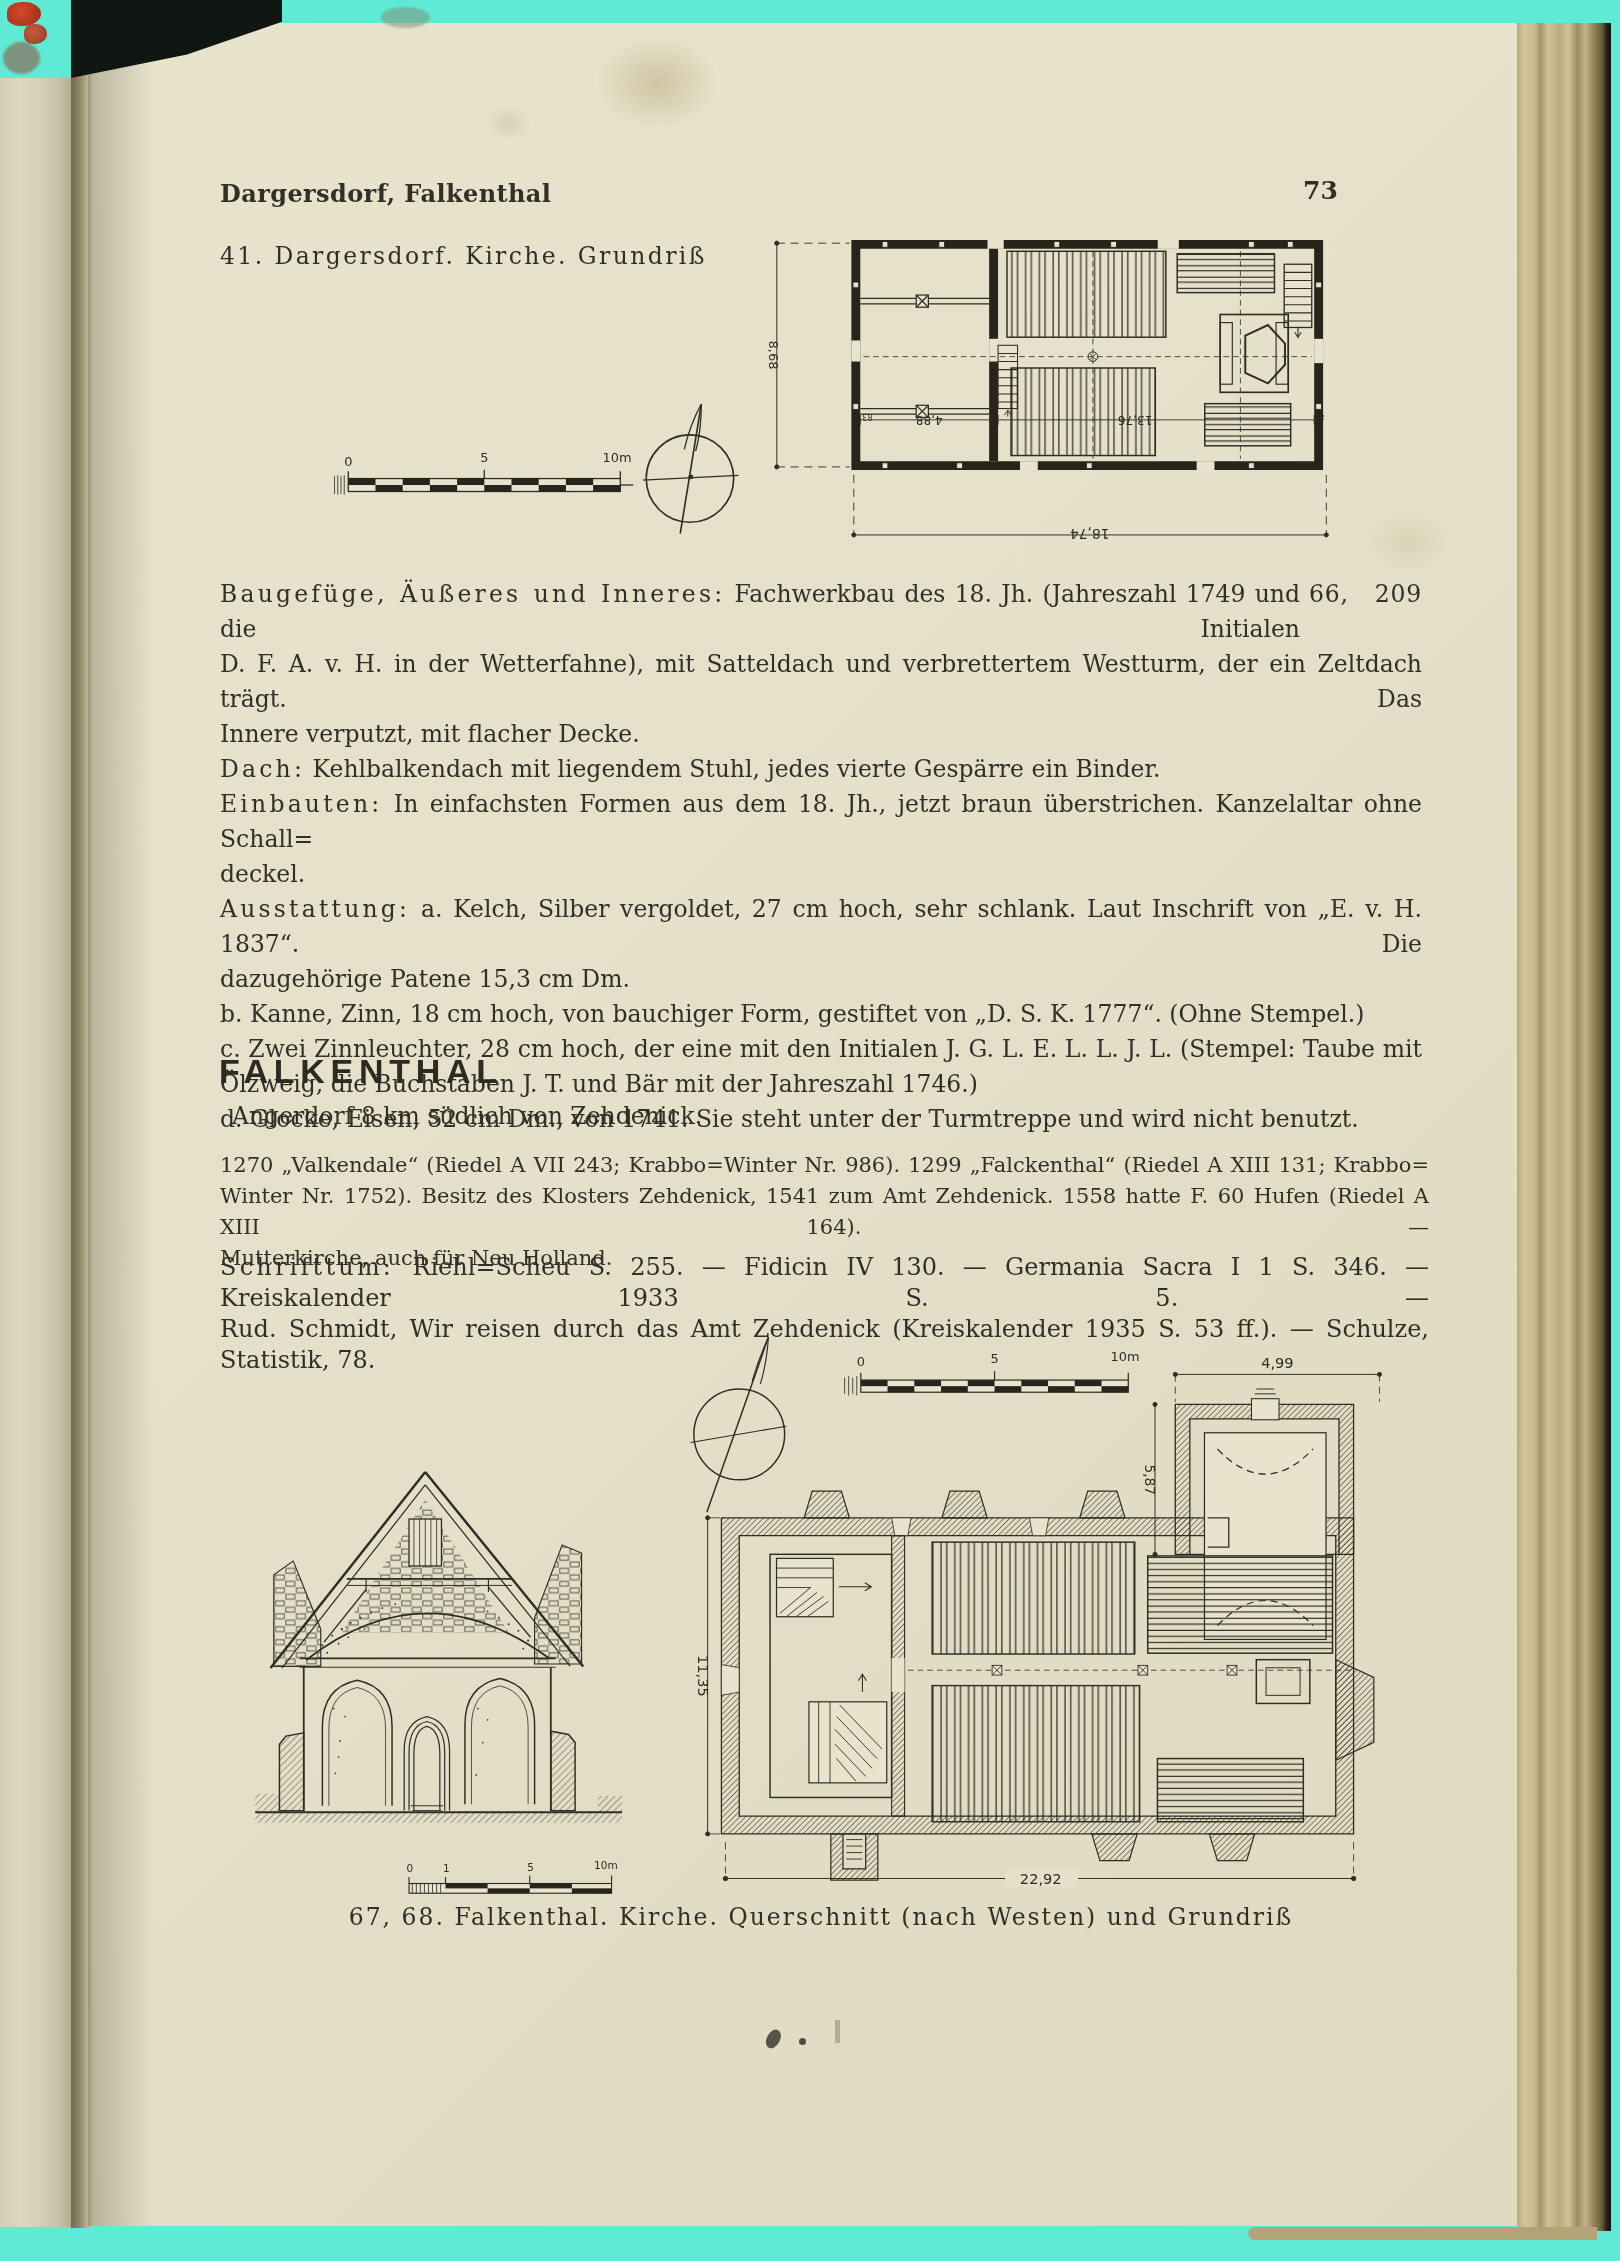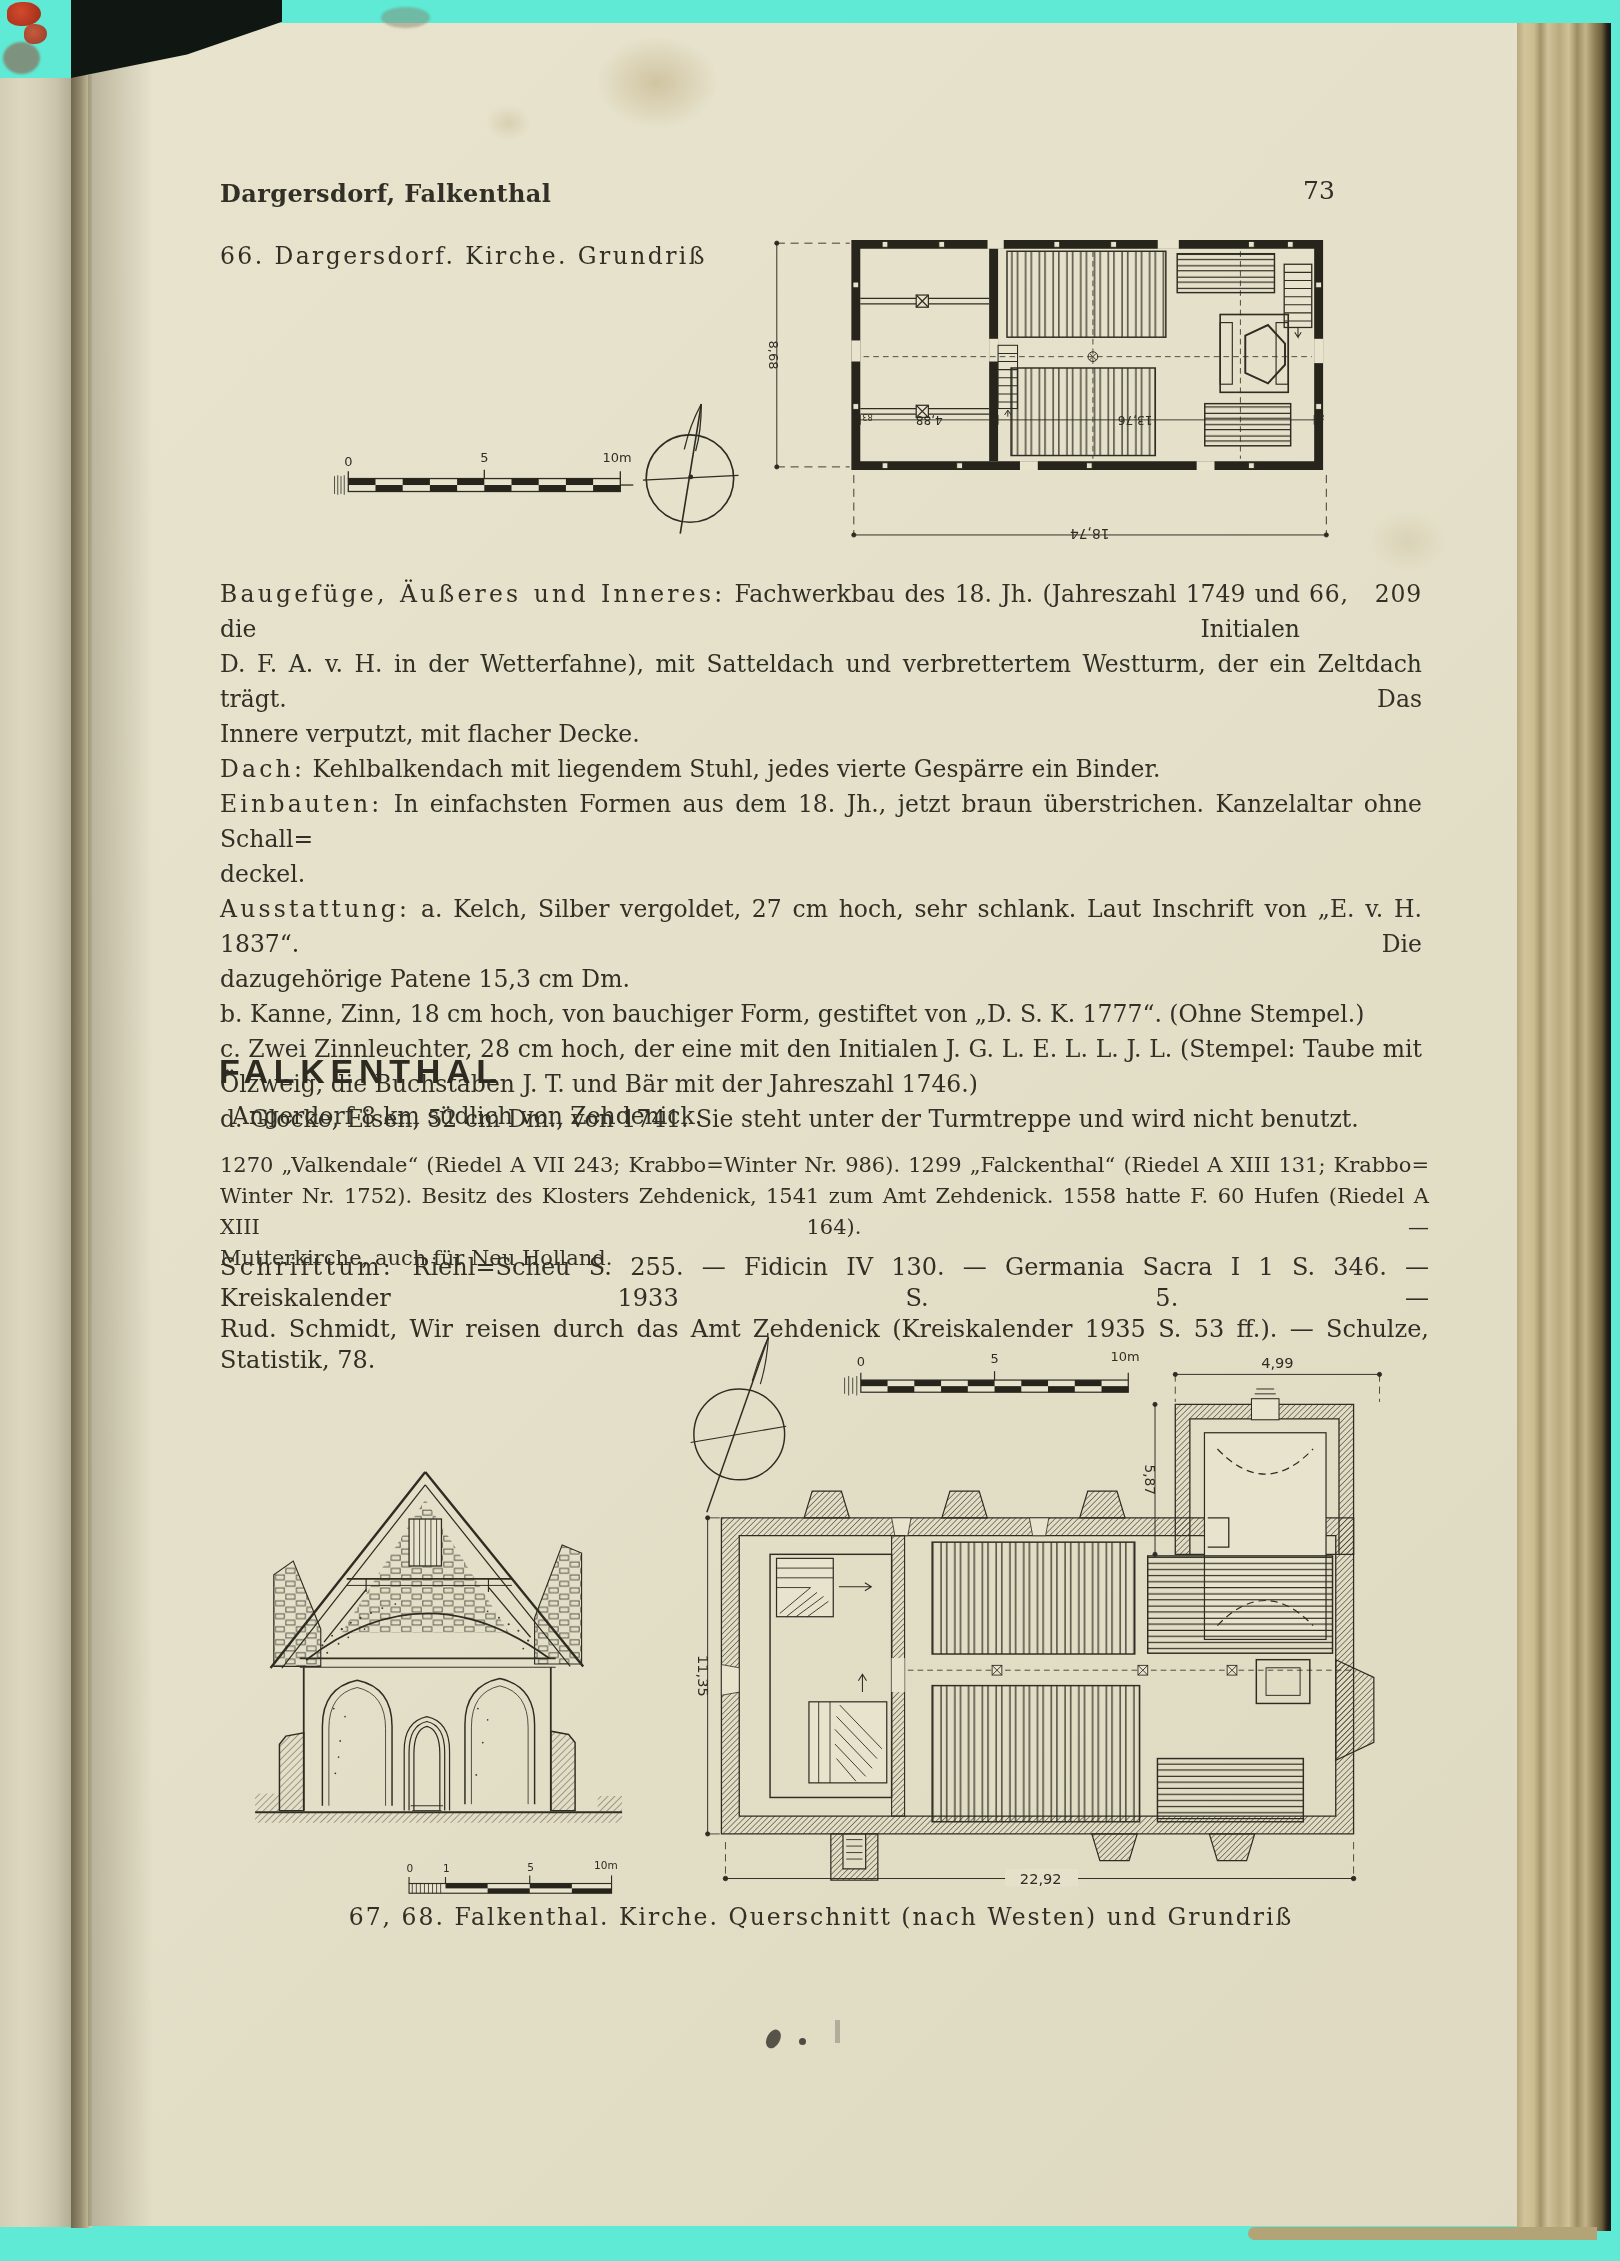--- a/index.html
+++ b/index.html
@@ -18,21 +18,21 @@
       clip-path:polygon(0 0,100% 0,100% 28%,55% 70%,0 100%);}
   .headband{position:absolute;background:#877e6b;border-radius:50%;filter:blur(0.8px);opacity:.8;}
   .red-mark{position:absolute;background:radial-gradient(circle at 40% 40%,#d24a2c,#9c2a16);border-radius:46% 54% 58% 42%;}
   .fore-edge{position:absolute;left:1517px;top:23px;width:94px;height:2208px;
       background:linear-gradient(90deg,#b9a97d 0%,#d2c49a 8%,#cbbc90 18%,#a4946a 25%,#cfc198 33%,
                  #baaa7e 45%,#d0c297 55%,#9d8d63 64%,#c4b489 73%,#8e7d55 83%,#6d5f3e 90%,#221f18 96%,#10150f 100%);}
   .under-sliver{position:absolute;left:1248px;top:2227px;width:349px;height:13px;background:#b3a478;border-radius:6.5px 0 0 6.5px;}
   .stain{position:absolute;border-radius:50%;background:radial-gradient(closest-side,rgba(148,110,42,.26),rgba(148,110,42,0));}
   
   .runhead{position:absolute;left:220px;top:179px;font-size:24px;font-weight:bold;letter-spacing:0.4px;}
-  .pagenum{position:absolute;left:1303px;top:176px;font-size:25px;font-weight:normal;}
+  .pagenum{position:absolute;left:1303px;top:176px;font-size:25px;font-weight:bold;}
   .cap66{position:absolute;left:220px;top:242px;font-size:23.5px;letter-spacing:2.4px;}
   .body66{position:absolute;left:220px;top:577px;width:1202px;font-size:23.5px;line-height:35px;}
   .bline{text-align:justify;white-space:normal;}
   .bline.full{text-align-last:justify;}
   .sperr{letter-spacing:3.2px;}
   .line-withref{position:relative;padding-right:122px;}
   .mref{position:absolute;right:0;top:0;width:113px;text-align:right;letter-spacing:0.8px;}
   .falk-head{position:absolute;left:219px;top:1052px;font-family:"Liberation Sans",sans-serif;
       font-size:34px;font-weight:bold;letter-spacing:5.7px;color:#2c2a21;}
   .falk-sub{position:absolute;left:232px;top:1102px;font-size:23.5px;}
@@ -62,21 +62,21 @@
   <div class="fore-edge"></div>
   <div class="under-sliver"></div>
 
   <div class="stain" style="left:596px;top:36px;width:122px;height:93px;"></div>
   <div class="stain" style="left:486px;top:105px;width:45px;height:36px;opacity:.6;"></div>
   <div class="stain" style="left:1370px;top:511px;width:77px;height:61px;opacity:.45;"></div>
 
   <div class="runhead">Dargersdorf, Falkenthal</div>
   <div class="pagenum">73</div>
 
-  <div class="cap66">66. Dargersdorf. Kirche. Grundriß</div>
+  <div class="cap66">41. Dargersdorf. Kirche. Grundriß</div>
 
   <svg style="left:324px;top:373px;" width="421" height="203" viewBox="0 0 520 250">
     <g stroke="#2e2c23">
       <g stroke-width="1">
         <line x1="13" y1="127" x2="13" y2="149"></line>
           <line x1="17" y1="126" x2="17" y2="150"></line>
         <line x1="21" y1="127" x2="21" y2="149"></line>
           <line x1="25" y1="126" x2="25" y2="150"></line>
       </g>
       <rect x="30" y="130" width="336" height="16" fill="#e7e3cd" stroke-width="1.6"></rect>

